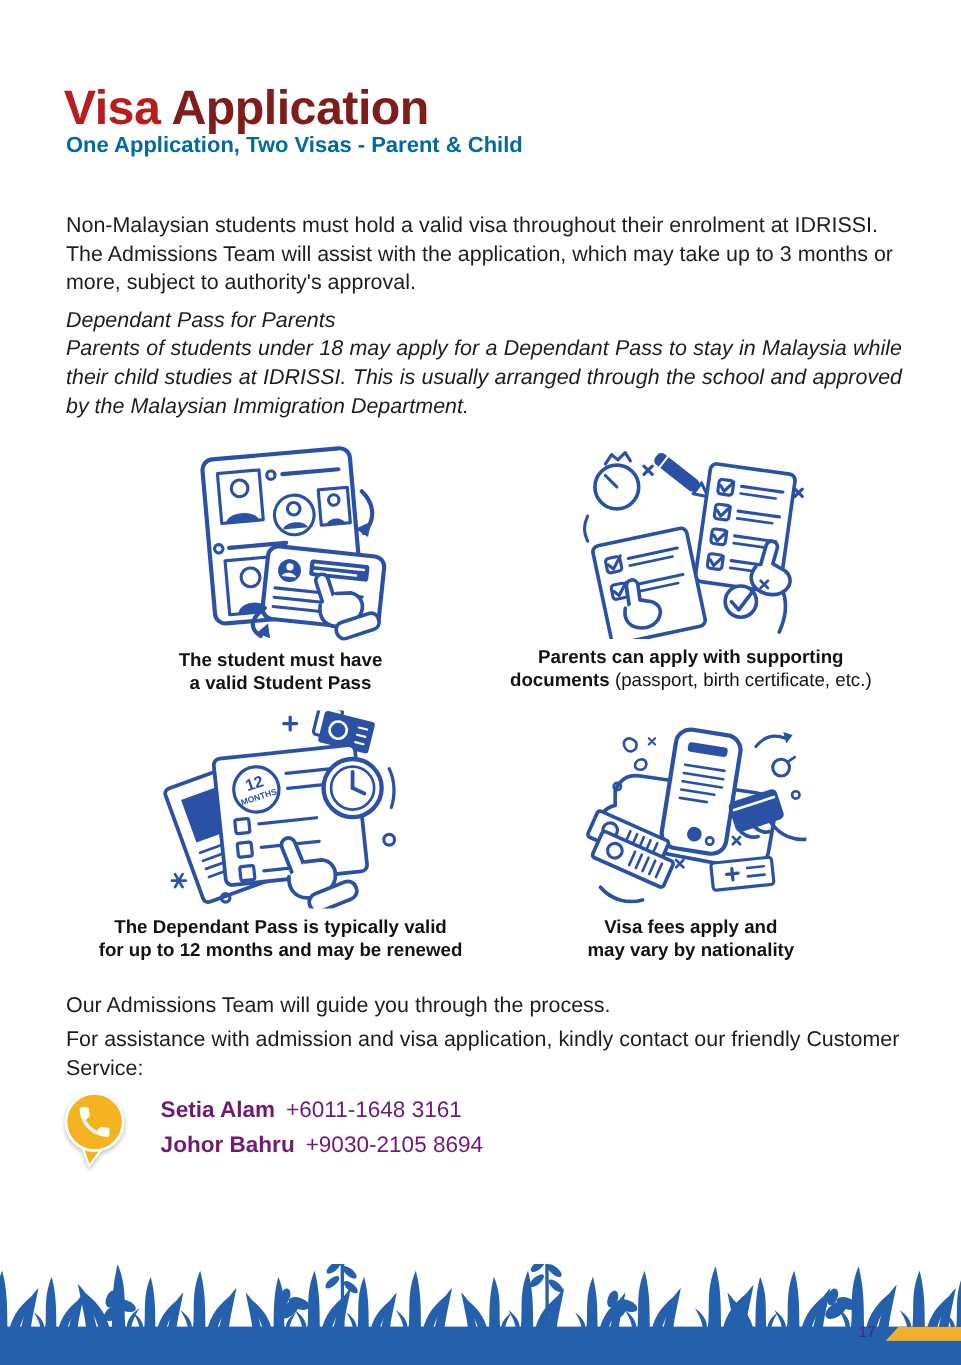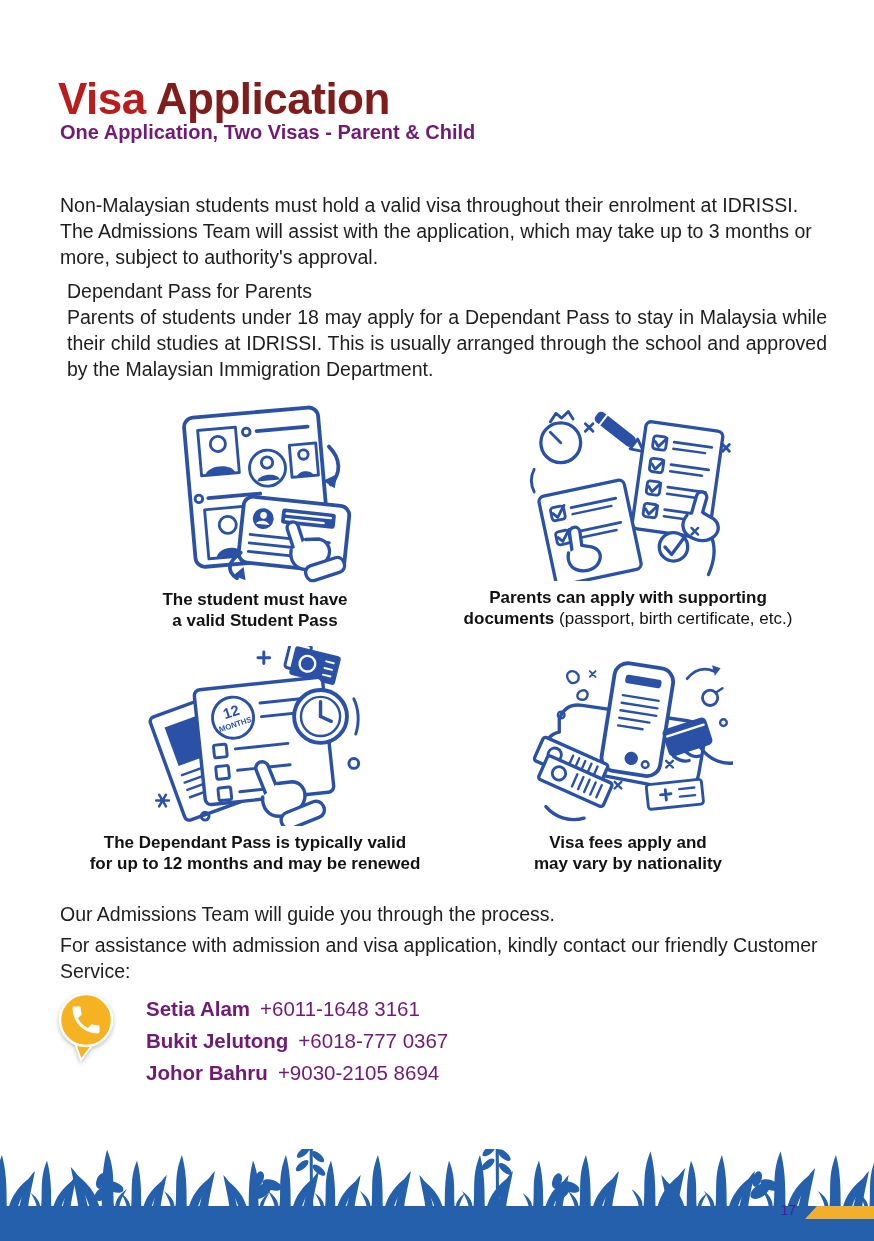--- a/index.html
+++ b/index.html
@@ -7,25 +7,25 @@
     width:874px;height:1241px;position:relative;overflow:hidden;
     background:#ffffff;color:#1c1c1e;
     font-family:"Liberation Sans",sans-serif;
   }
   .abs{position:absolute;}
   
   .title{left:58px;top:48px;font-size:44px;font-weight:bold;letter-spacing:-0.5px;line-height:1;}
   .title .t-yellow{color:#b91c1c;}
   .title .t-blue{color:#7f1d1d;}
   
-  .subtitle{left:60px;top:121px;font-size:20px;font-weight:bold;color:#701a75;}
+  .subtitle{left:60px;top:121px;font-size:20px;font-weight:bold;color:#0369a1;}
   
   .body-text{font-size:19.5px;line-height:26px;color:#1d1d1f;width:760px;}
   .p-intro{left:60px;top:172px;}
-  .p-dependant{left:67px;top:278px;}
+  .p-dependant{left:60px;top:278px;font-style:italic;}
   .p-dependant .just{text-align:justify;}
   
   .cell{width:400px;display:flex;flex-direction:column;align-items:center;}
   .cell-1{left:55px;top:403px;}
   .cell-2{left:428px;top:401px;}
   .cell-3{left:55px;top:646px;}
   .cell-4{left:428px;top:646px;}
   .ill{width:210px;height:180px;display:block;}
   .ill-wide{width:230px;}
   .caption{margin-top:6px;text-align:center;font-size:17px;line-height:21px;font-weight:bold;color:#121212;}
@@ -299,21 +299,20 @@
 <div class="abs contact">
   <svg class="wa-icon" viewBox="0 0 62 72">
     <path d="M18,48 L25,68 L37,52 Z" fill="#F6B321" stroke="#ffffff" stroke-width="2"></path>
     <circle cx="30" cy="28" r="26" fill="#F6B321" stroke="#ffffff" stroke-width="2.5"></circle>
     <g transform="translate(12,10) scale(1.5)" fill="#ffffff">
       <path d="M6.62 10.79c1.44 2.83 3.76 5.14 6.59 6.59l2.2-2.21c.27-.26.66-.35 1.01-.24 1.12.37 2.33.57 3.58.57.55 0 1 .45 1 1V20c0 .55-.45 1-1 1-9.39 0-17-7.61-17-17 0-.55.45-1 1-1h3.5c.55 0 1 .45 1 1 0 1.25.2 2.46.57 3.58.11.35.02.74-.25 1.02l-2.2 2.19z"></path>
     </g>
   </svg>
   <div class="contact-lines">
     <div class="contact-row"><span class="loc">Setia Alam</span><span class="num">+6011-1648 3161</span></div>
-    <div class="contact-row"><span class="loc">Bukit Jelutong</span><span class="num">+6018-777 0367</span></div>
     <div class="contact-row"><span class="loc">Johor Bahru</span><span class="num">+9030-2105 8694</span></div>
   </div>
 </div>
 
 <svg class="abs grass" width="874" height="92" viewBox="0 0 874 92">
   <defs>
     <g id="tuft" fill="#2560AC">
       <path d="M3,60 C6,40 1,26 10,4 C16,27 14,46 15,60 Z"></path>
       <path d="M16,60 C19,44 28,34 40,25 C31,43 26,53 25,60 Z"></path>
       <path d="M2,60 C4,52 0,46 -8,40 C-2,50 -1,55 -1,60 Z"></path>

